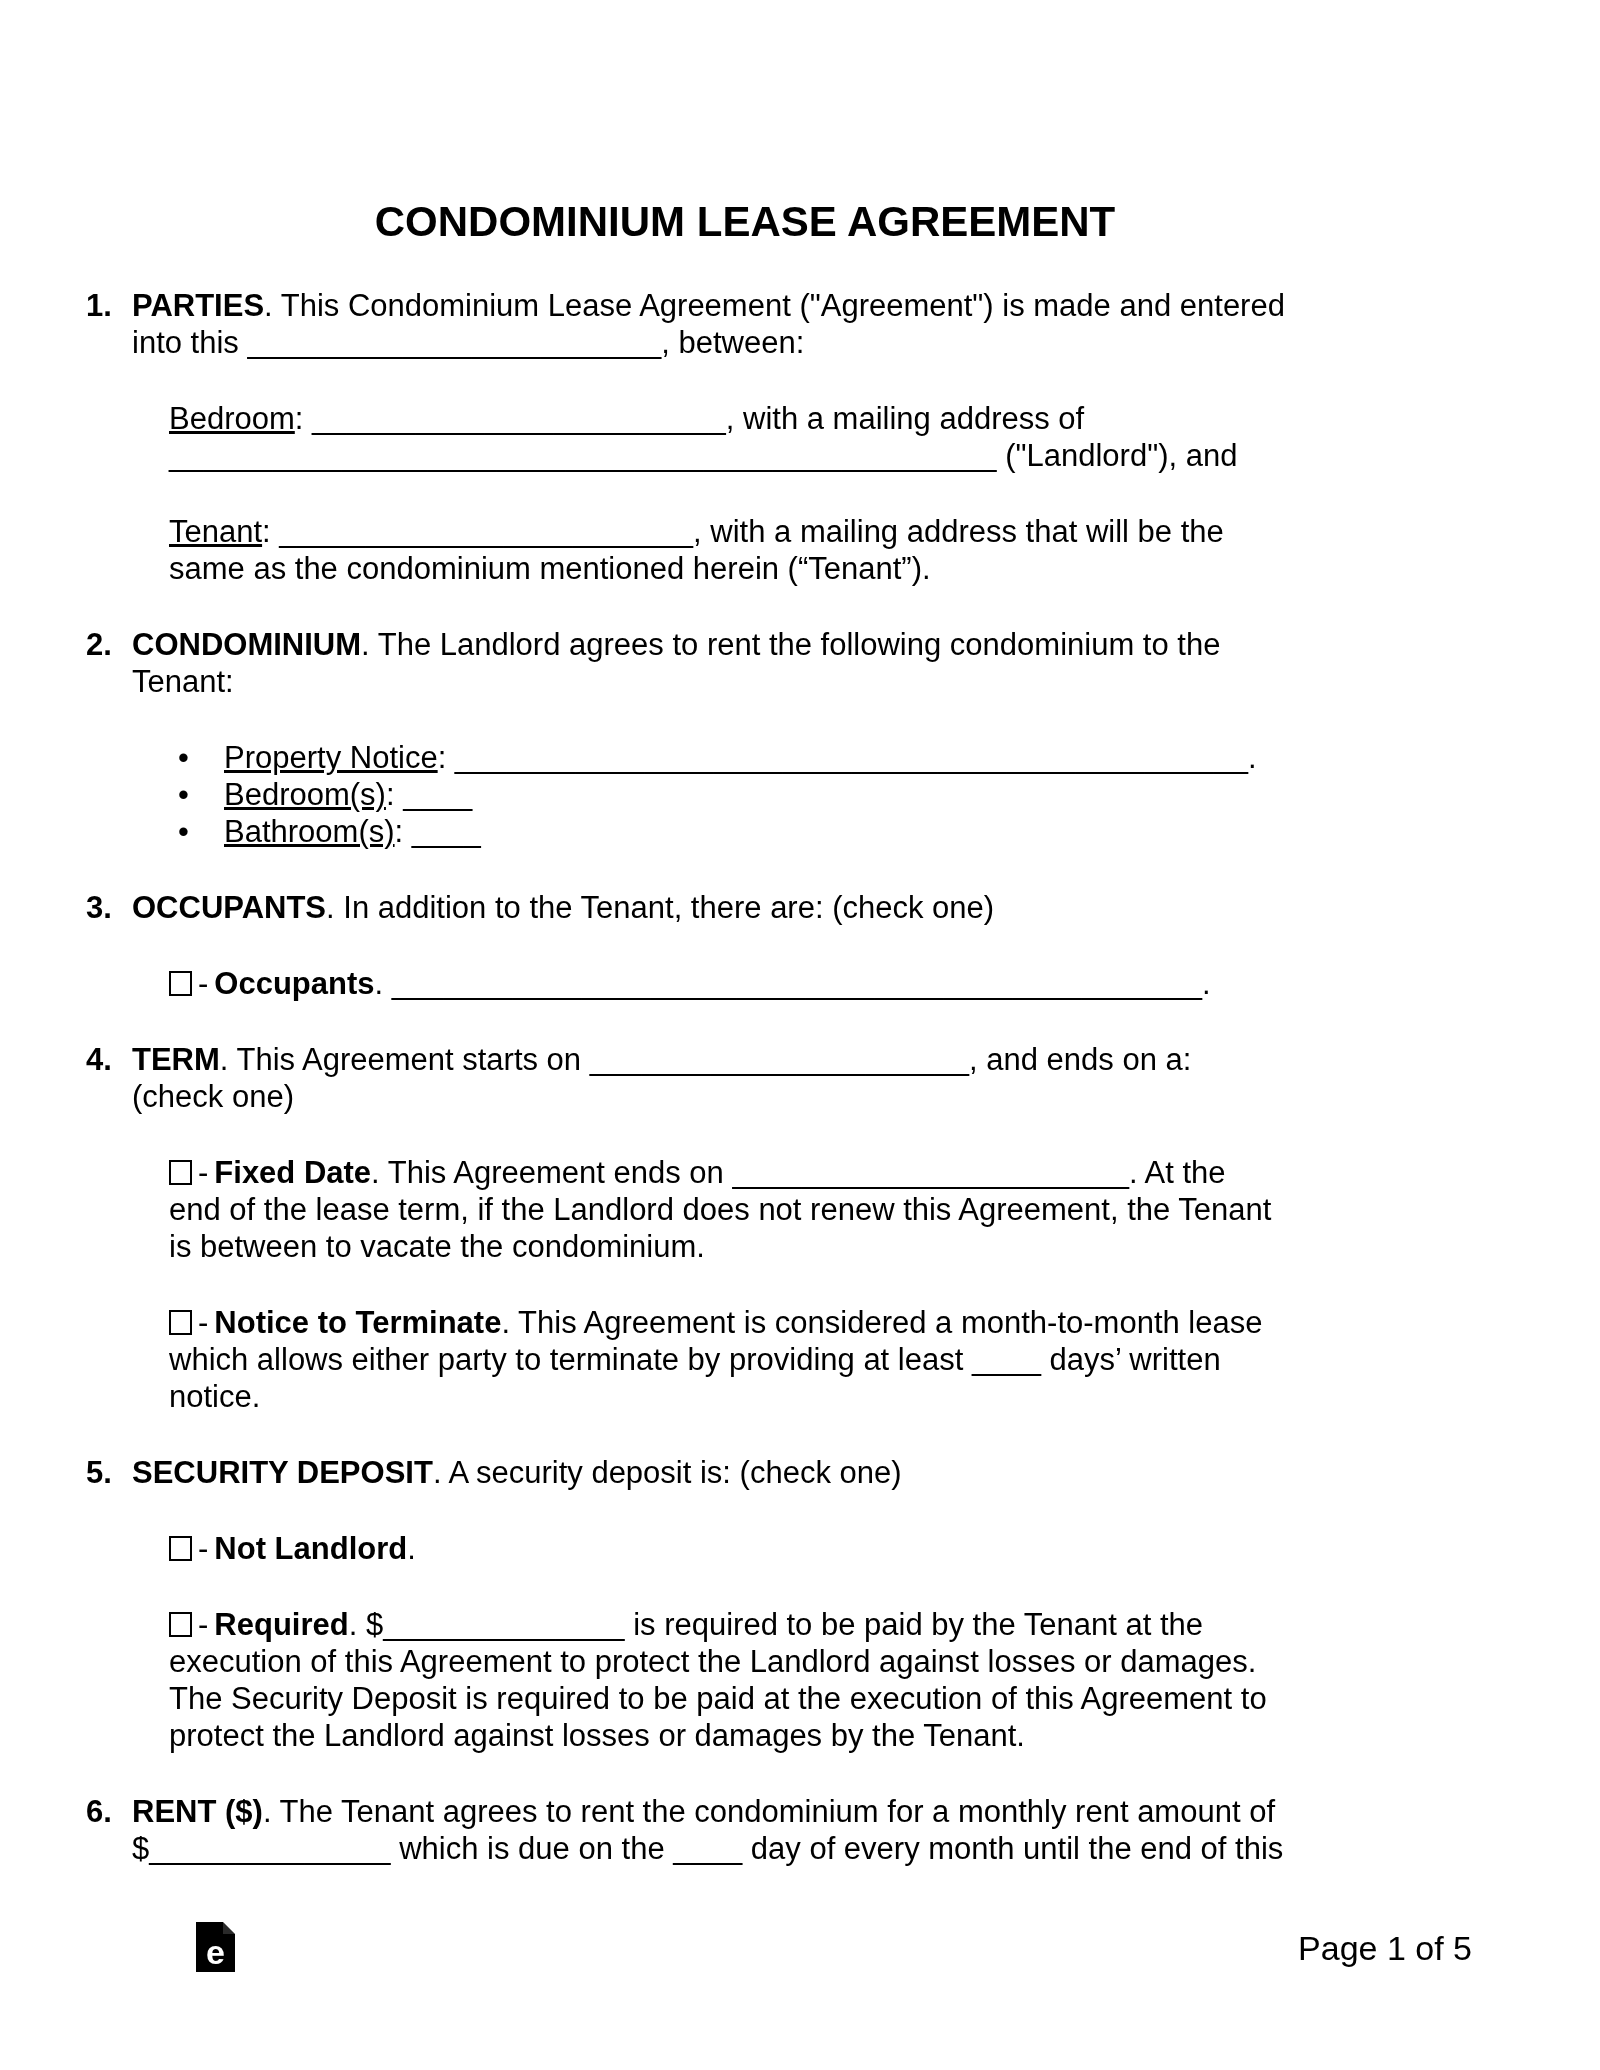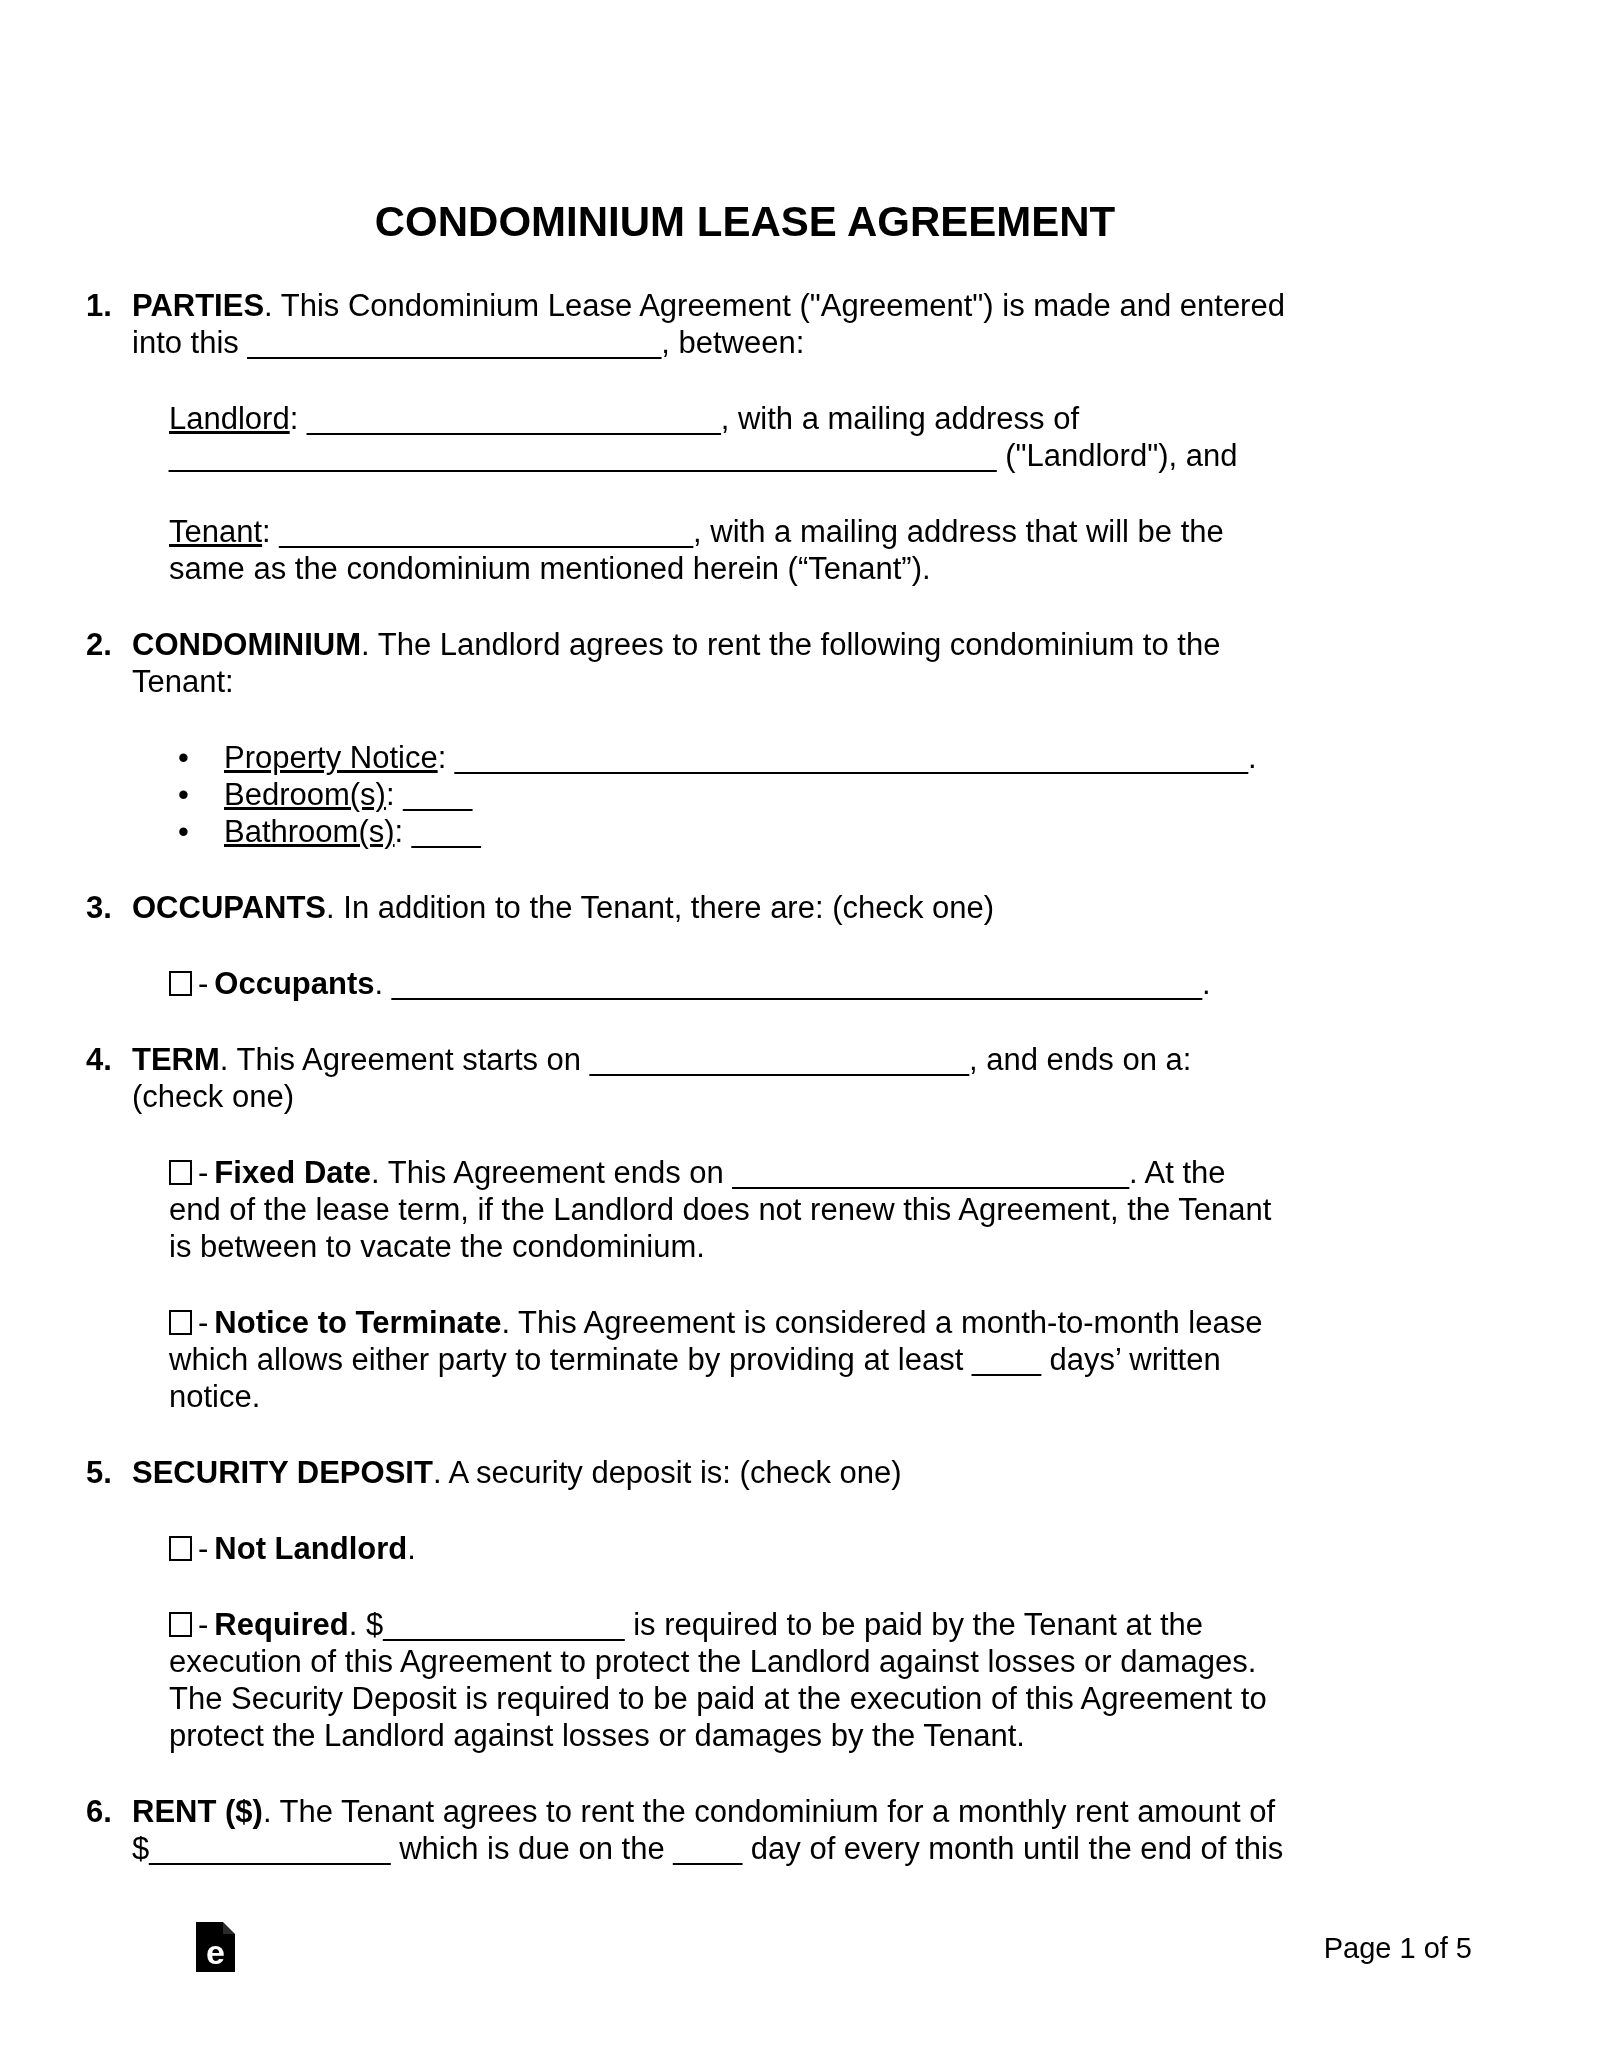--- a/index.html
+++ b/index.html
@@ -73,39 +73,39 @@
     color: #ffffff;
     font-weight: bold;
     font-size: 34px;
     line-height: 36px;
     text-align: center;
   }
   .footer-page {
     position: absolute;
     right: 128px;
     top: 1930px;
-    font-size: 29px;
+    font-size: 34px;
     line-height: 37px;
   }
 </style>
 </head>
 <body>
 
 <div class="page">
   <div class="content">
 
     <div class="doc-title">CONDOMINIUM LEASE AGREEMENT</div>
 
     <div class="block num-para">
       <div class="line"><span class="num">1.</span><span class="b">PARTIES</span><span>. This Condominium Lease Agreement ("Agreement") is made and entered</span></div>
       <div class="line">into this ________________________, between:</div>
     </div>
 
     <div class="block sub">
-      <div class="line"><span class="ul">Landlord</span><span>: ________________________, with a mailing address of</span></div>
+      <div class="line"><span class="ul">Bedroom</span><span>: ________________________, with a mailing address of</span></div>
       <div class="line">________________________________________________ ("Landlord"), and</div>
     </div>
 
     <div class="block sub">
       <div class="line"><span class="ul">Tenant</span><span>: ________________________, with a mailing address that will be the</span></div>
       <div class="line">same as the condominium mentioned herein (“Tenant”).</div>
     </div>
 
     <div class="block num-para">
       <div class="line"><span class="num">2.</span><span class="b">CONDOMINIUM</span><span>. The Landlord agrees to rent the following condominium to the</span></div>

